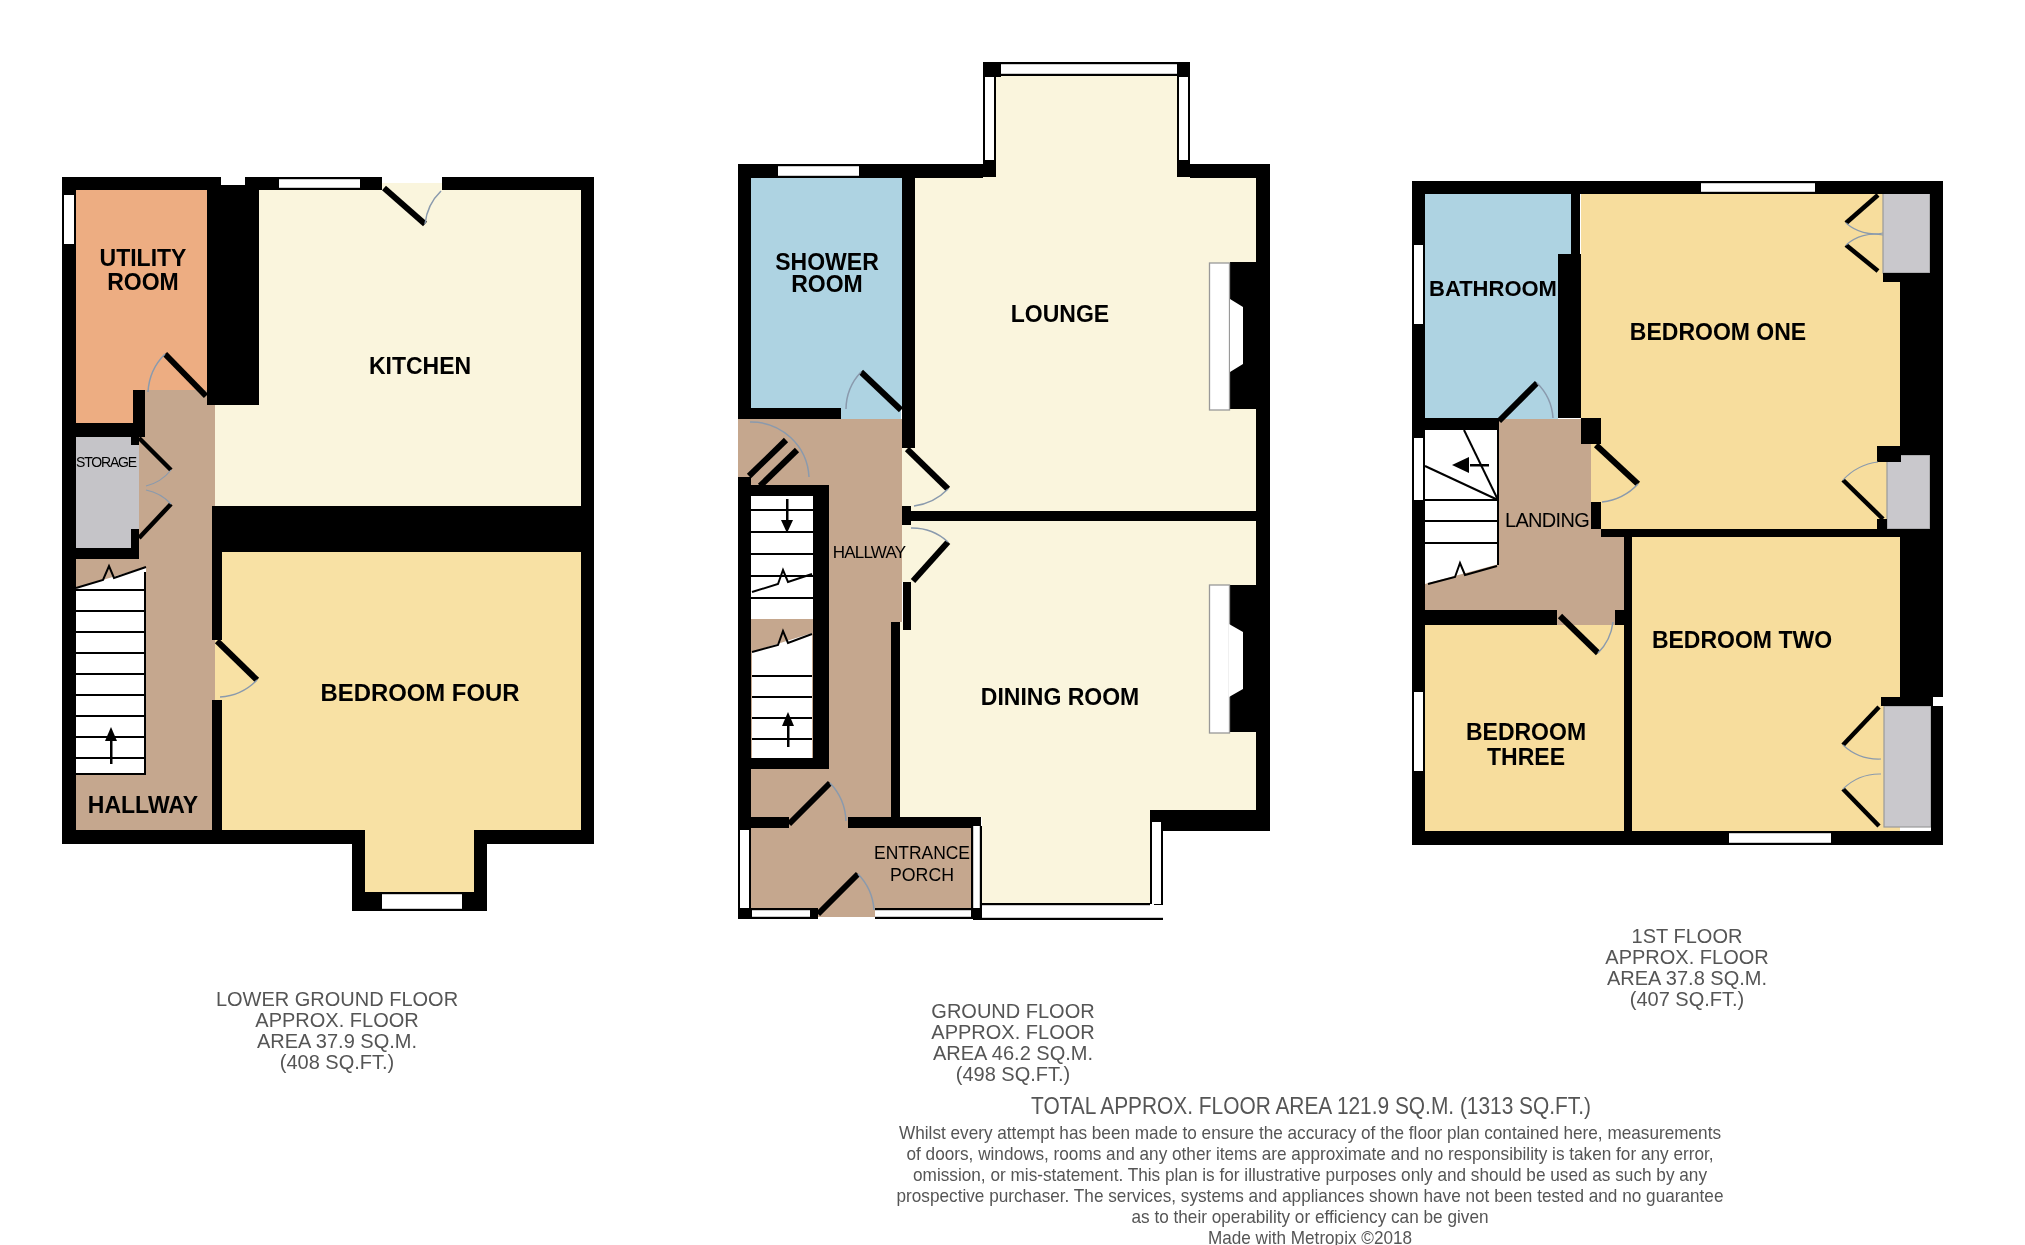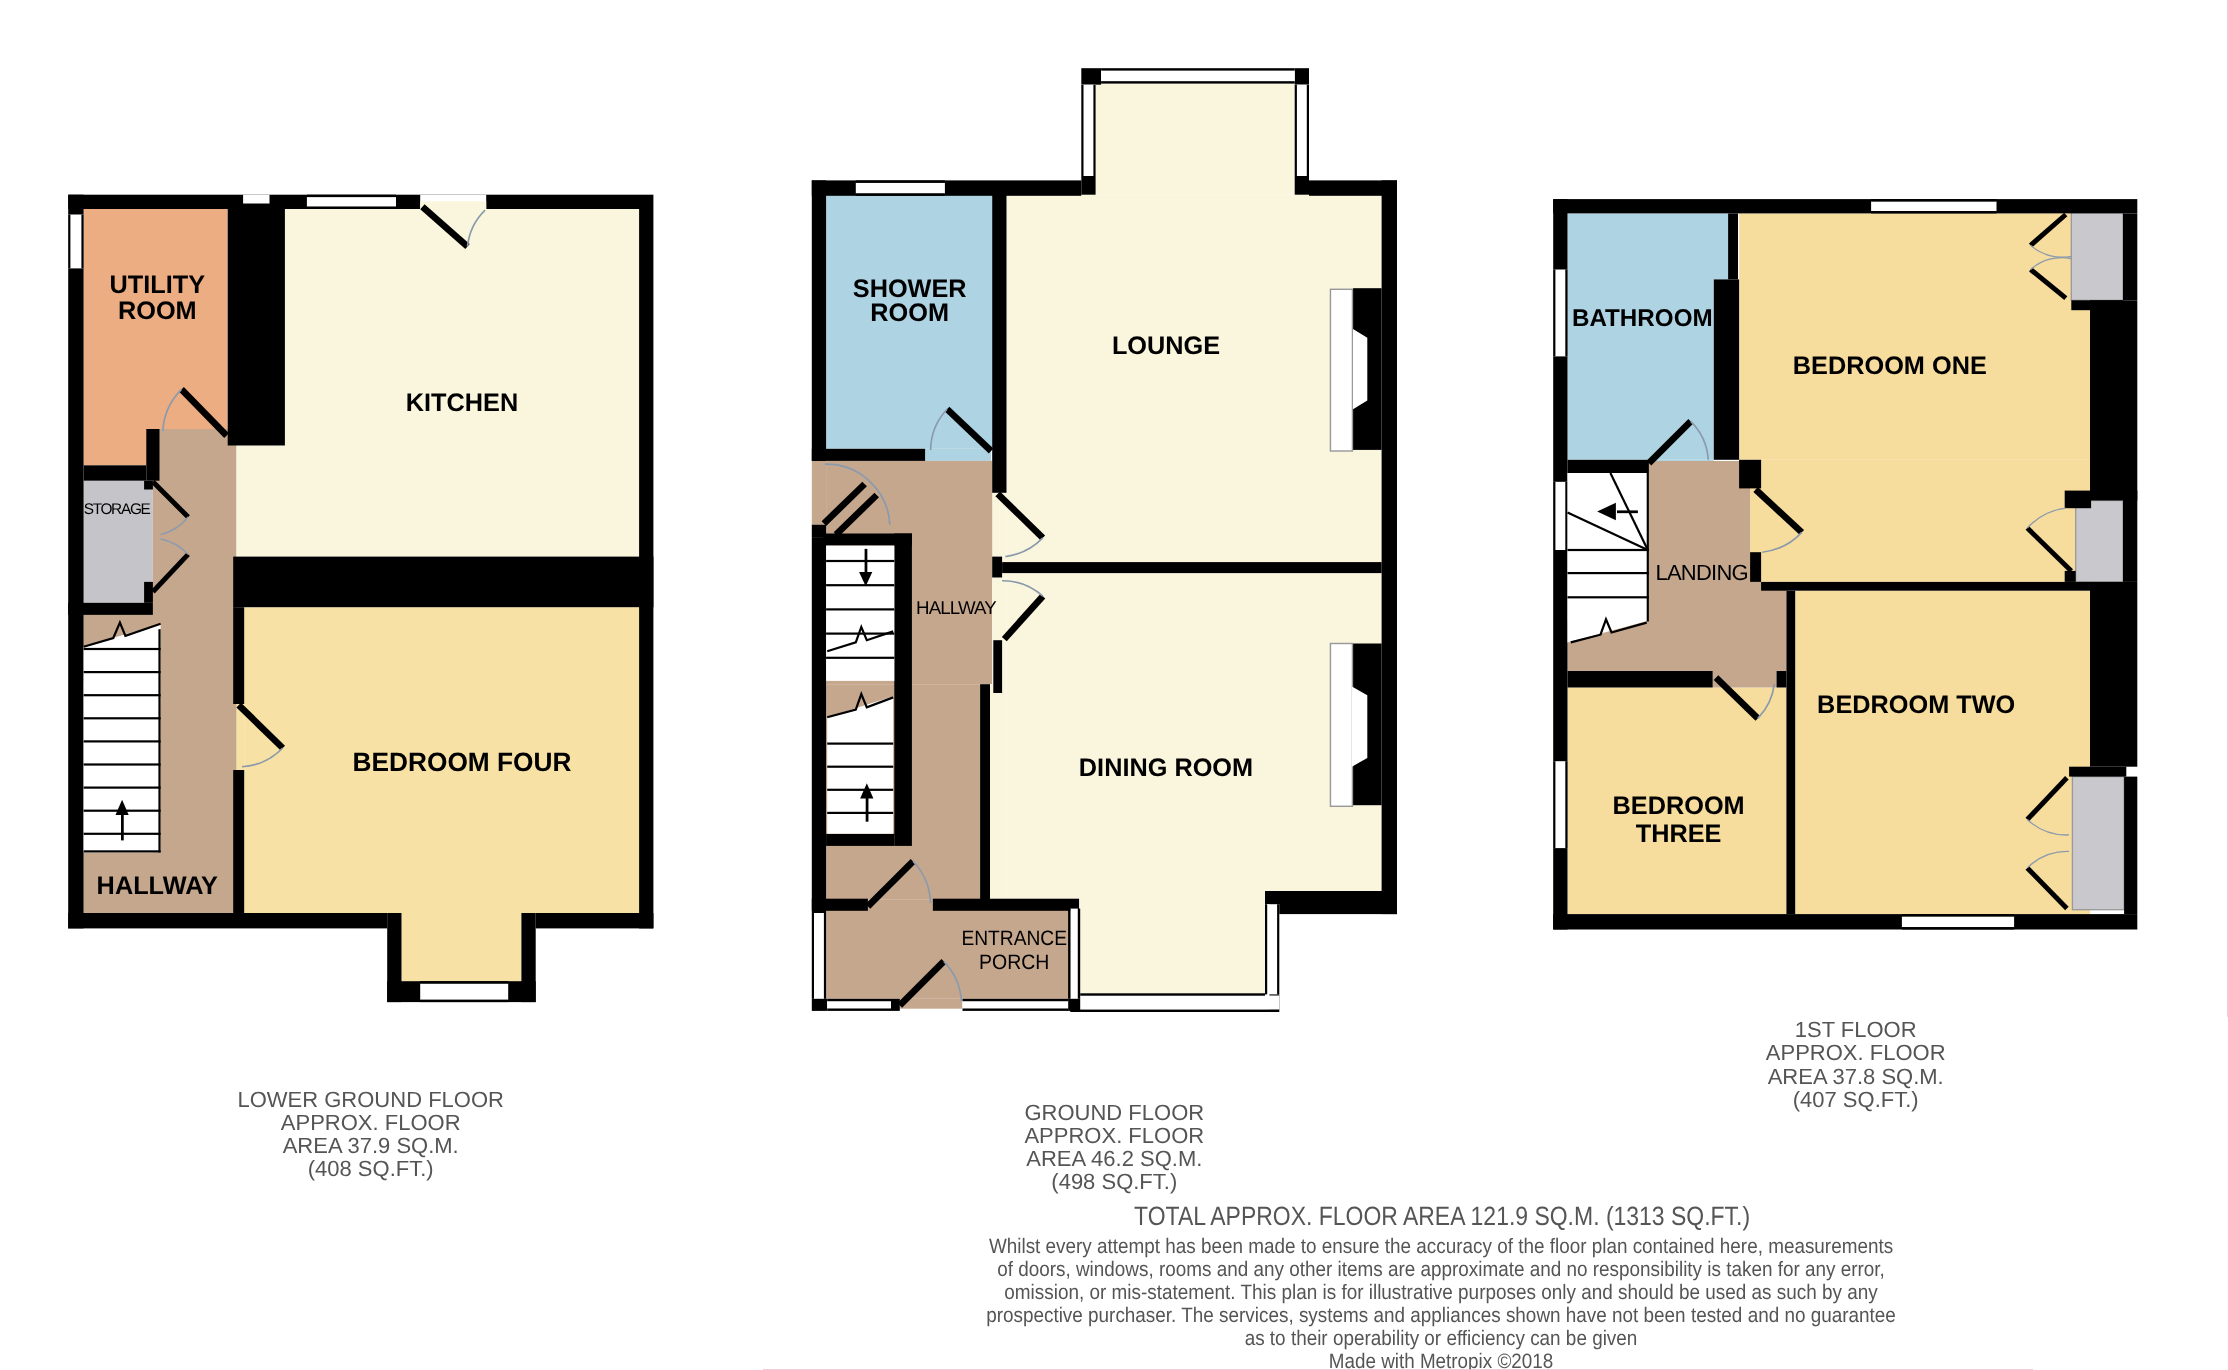--- a/index.html
+++ b/index.html
@@ -1,16 +1,16 @@
 <!DOCTYPE html>
 <html><head>
 <meta charset="utf-8">
 <style>
   html,body{margin:0;padding:0;background:#fff}
-  .page{position:relative;width:2025px;height:1245px;background:#be185d;overflow:hidden;font-family:"Liberation Sans",sans-serif}
+  .page{position:relative;width:2025px;height:1245px;background:#f97316;overflow:hidden;font-family:"Liberation Sans",sans-serif}
   text{font-family:"Liberation Sans",sans-serif}
   .lbl{font-weight:bold;fill:#000}
   .cap{fill:#555}
 </style>
 </head>
 <body>
 <div class="page">
 <svg width="2025" height="1245" viewBox="0 0 2025 1245">
 
 <rect x="0" y="0" width="2025" height="1245" fill="#ffffff"></rect>

